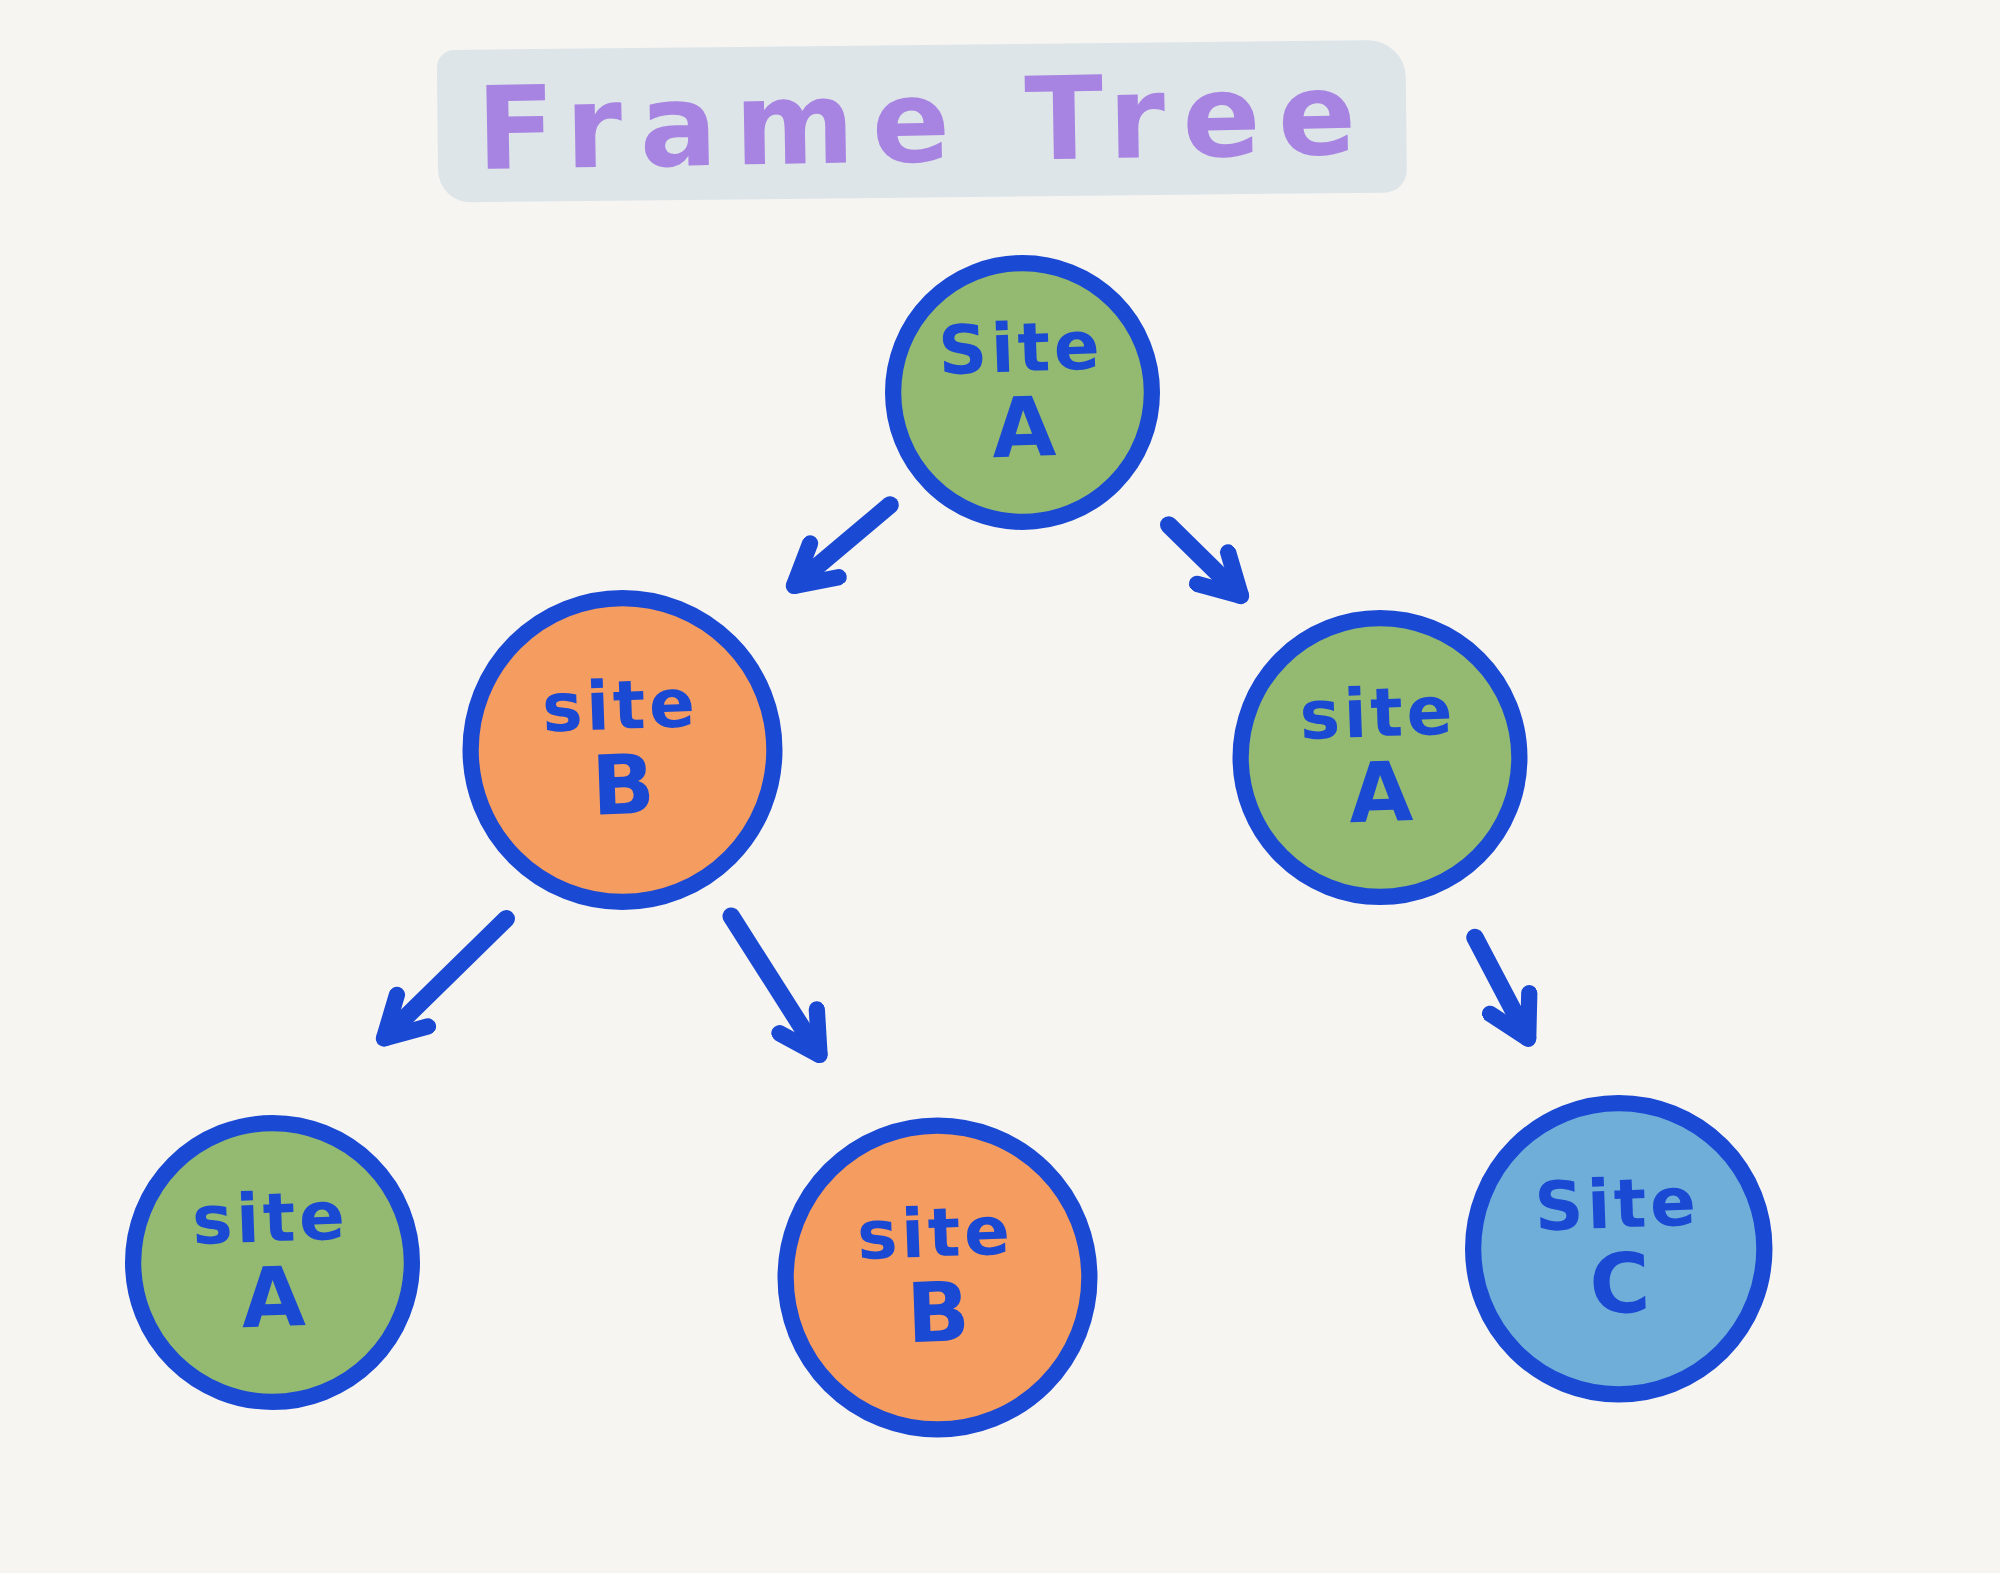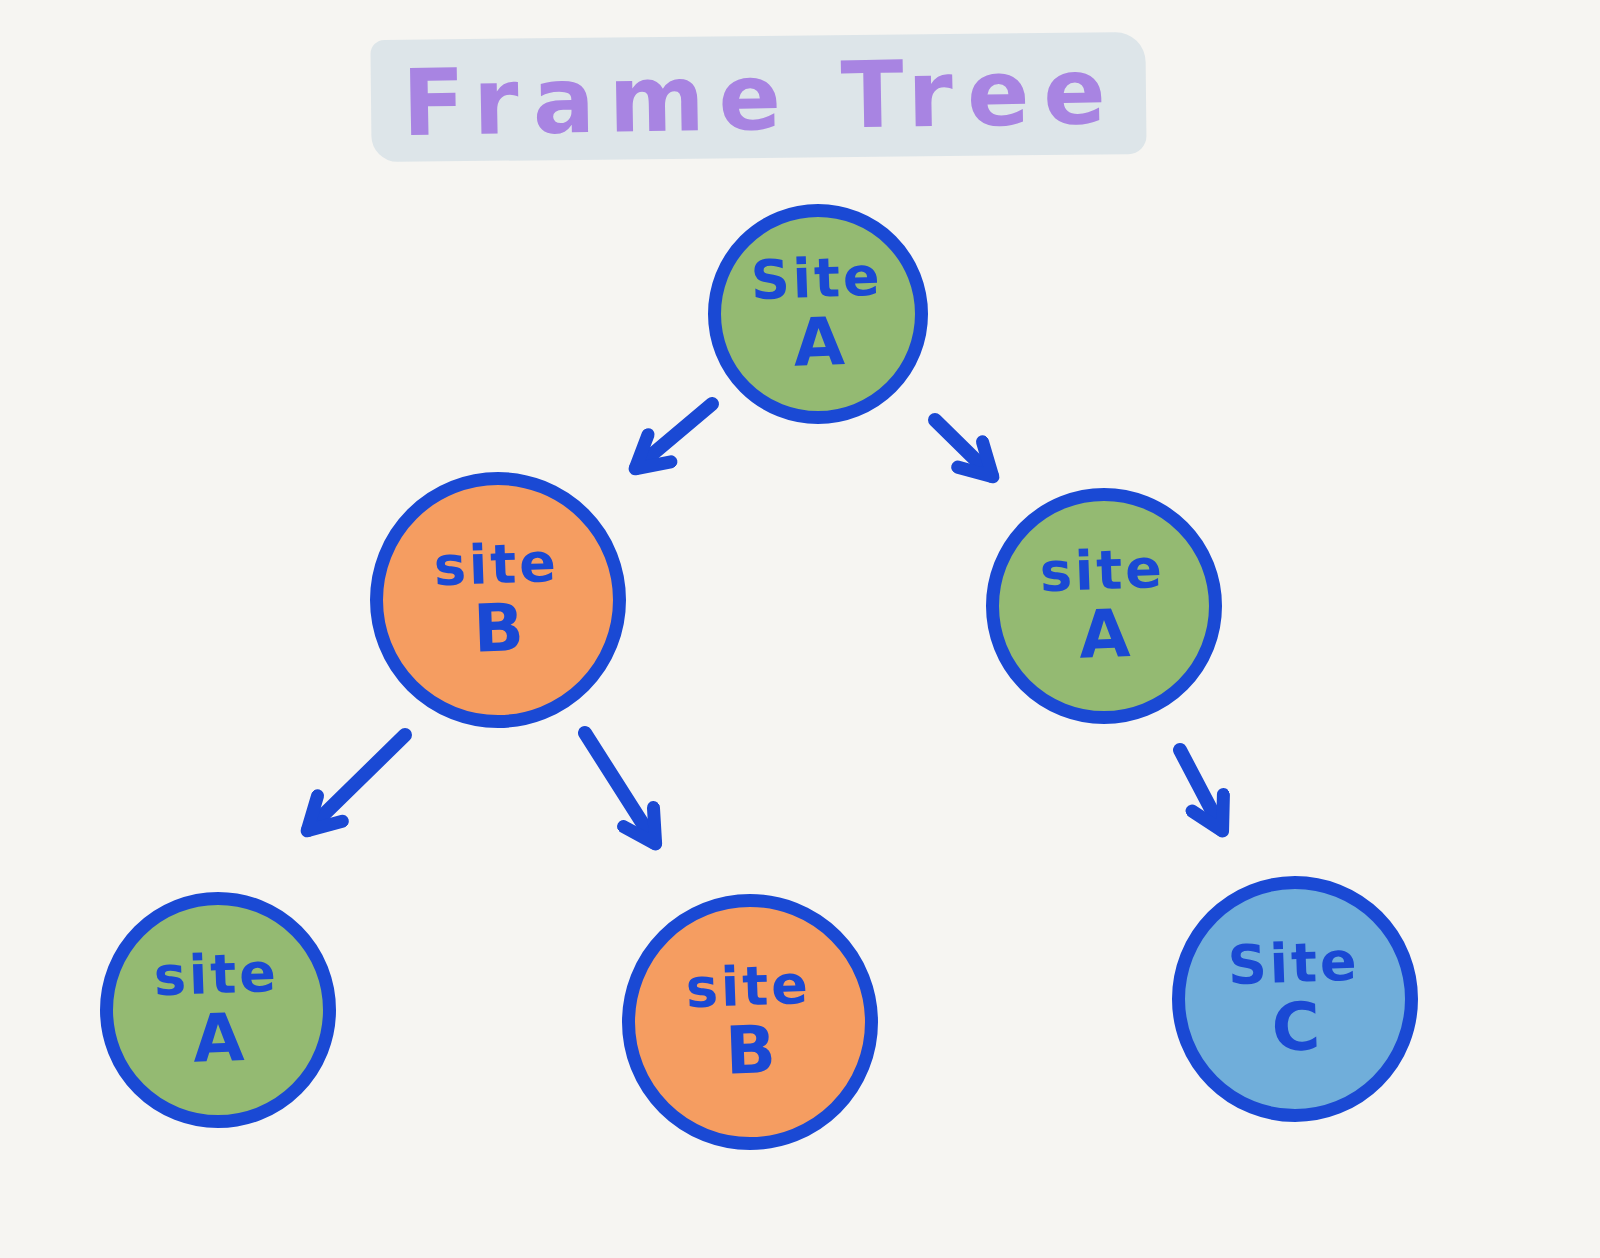--- a/index.html
+++ b/index.html
@@ -10,21 +10,21 @@
     overflow: hidden;
   }
   .canvas {
     position: relative;
     width: 1600px; height: 1258px;
   }
 
   
   .title-wrap {
     position: absolute;
-    left: 361px; top: 28px;
+    left: 340px; top: 28px;
     width: 800px; height: 150px;
   }
   .title-highlight {
     position: absolute;
     left: 10px; top: 8px;
     width: 775px; height: 122px;
     transform: rotate(-0.6deg);
     border-radius: 14px 30px 18px 26px;
   }
   .title {

